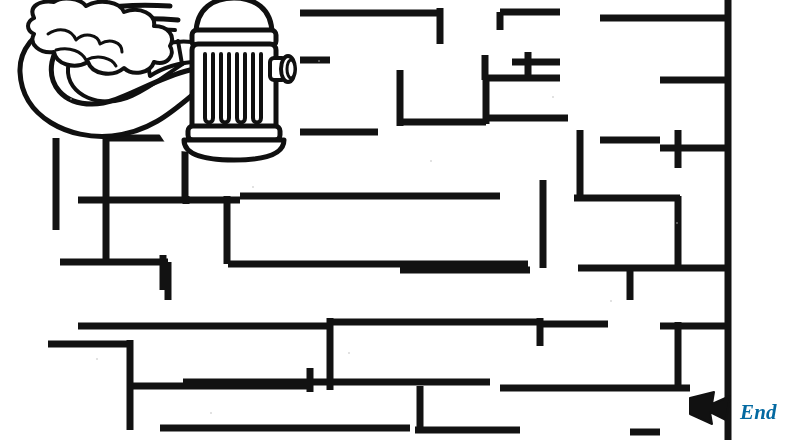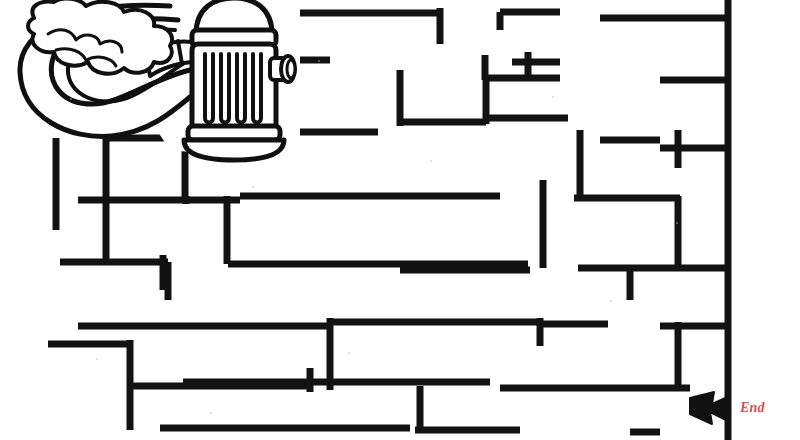--- a/index.html
+++ b/index.html
@@ -39,22 +39,22 @@
     stroke-linecap: round;
   }
   .art-fill-none {
     fill: none;
   }
   .end-label {
     position: absolute;
     font-family: "Liberation Serif", serif;
     font-style: italic;
     font-weight: bold;
-    font-size: 14px;
-    color: #ef4444;
+    font-size: 21px;
+    color: #0369a1;
     letter-spacing: 0.2px;
     white-space: nowrap;
   }
   .speck {
     position: absolute;
     background: #b9b9b9;
     border-radius: 50%;
     opacity: 0.55;
   }
 </style>

